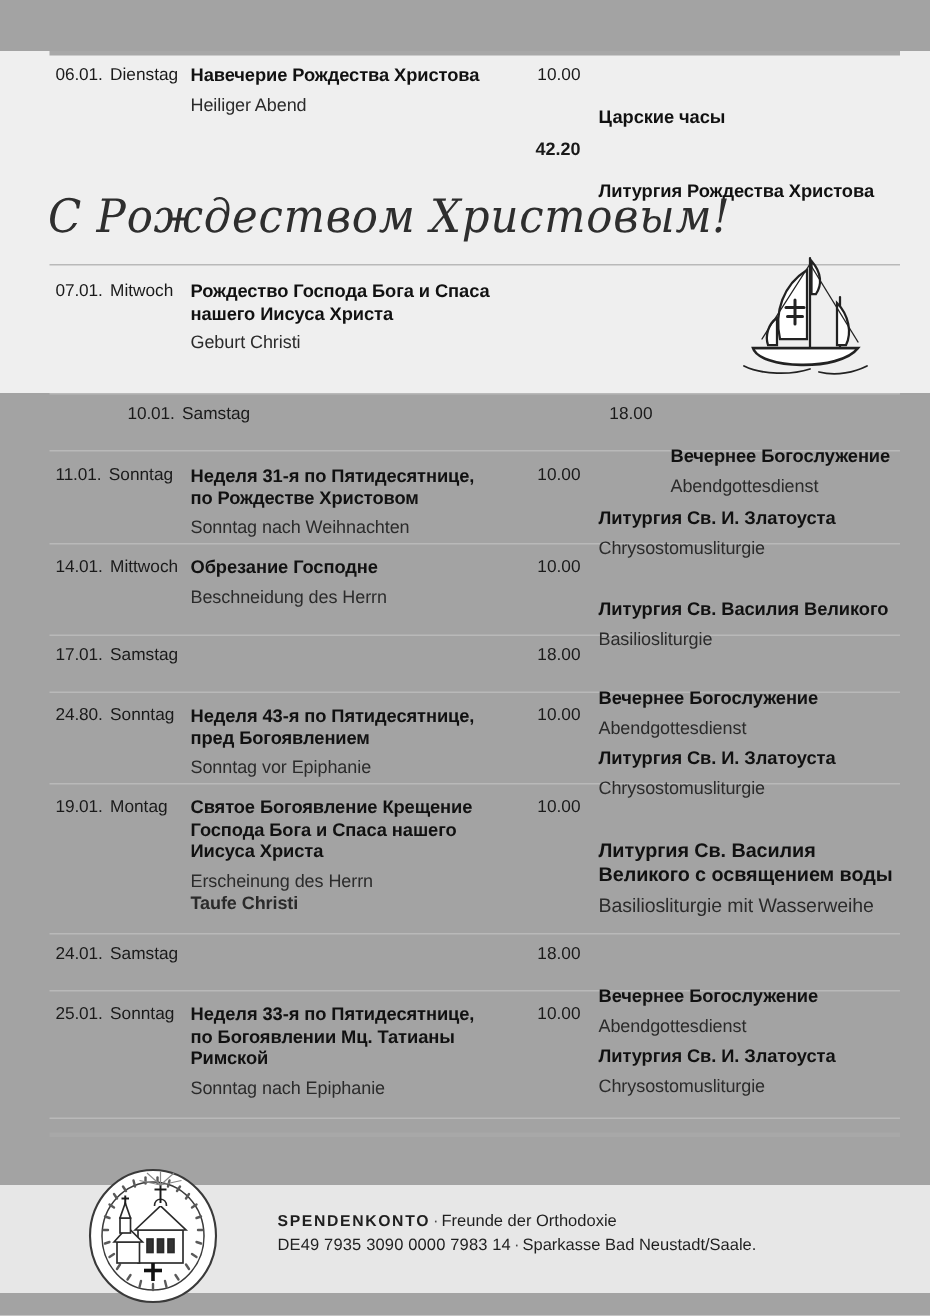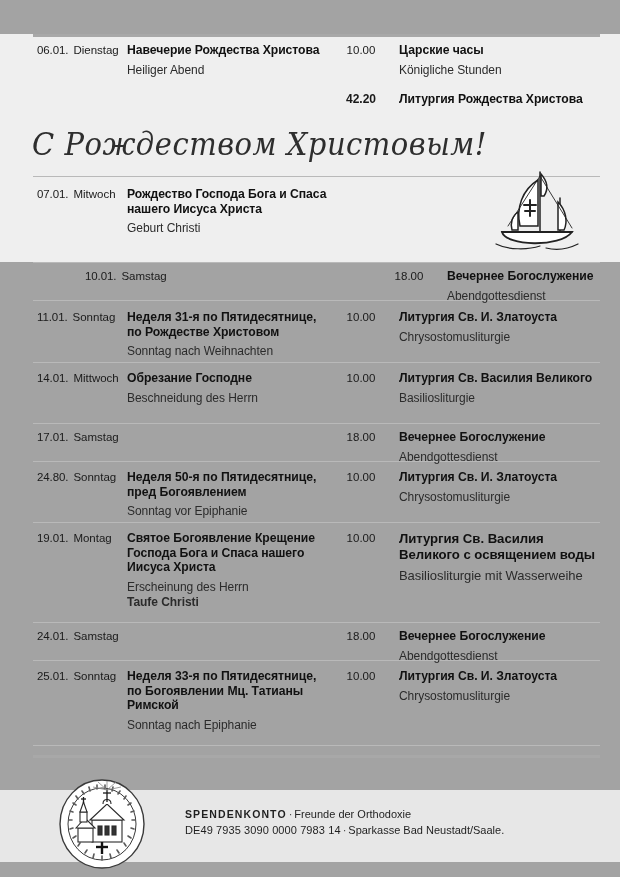--- a/index.html
+++ b/index.html
@@ -82,35 +82,36 @@
   .col-event {
     width: 208px;
     flex: 0 0 208px;
     padding-right: 8px;
     box-sizing: border-box;
   }
 
   .col-time {
     width: 52px;
     flex: 0 0 52px;
-    text-align: center;
+    text-align: right;
     font-size: 11.5px;
     line-height: 15px;
     white-space: nowrap;
   }
   .col-time.bold {
     font-weight: bold;
     font-size: 12px;
   }
 
   .col-service {
     flex: 1 1 auto;
     padding-left: 12px;
     box-sizing: border-box;
     padding-right: 18px;
+    margin-top: 28px;
   }
 
   .ru {
     font-weight: bold;
     font-size: 12.2px;
     line-height: 14.5px;
     color: #111111;
     letter-spacing: -0.05px;
   }
   .ru.big {
@@ -216,21 +217,20 @@
     <div class="col-date">
       <span class="dd">06.01.</span><span class="wd">Dienstag</span>
     </div>
     <div class="col-event">
       <div class="ru">Навечерие Рождества Христова</div>
       <div class="de">Heiliger Abend</div>
     </div>
     <div class="col-time">10.00</div>
     <div class="col-service">
       <div class="ru">Царские часы</div>
-      <div class="de">Königliche Stunden</div>
     </div>
   </div>
 
   <div class="row" style="position:absolute; top:92px; left:0; width:620px;">
     <div class="col-date"></div>
     <div class="col-event"></div>
     <div class="col-time bold">42.20</div>
     <div class="col-service">
       <div class="ru">Литургия Рождества Христова</div>
     </div>
@@ -335,21 +335,21 @@
       <div class="ru">Вечернее Богослужение</div>
       <div class="de">Abendgottesdienst</div>
     </div>
   </div>
 
   <div class="row" style="position:absolute; top:470px; left:0; width:620px;">
     <div class="col-date">
       <span class="dd">24.80.</span><span class="wd">Sonntag</span>
     </div>
     <div class="col-event">
-      <div class="ru">Неделя 50-я по Пятидесятнице, пред Богоявлением</div>
+      <div class="ru">Неделя 43-я по Пятидесятнице, пред Богоявлением</div>
       <div class="de">Sonntag vor Epiphanie</div>
     </div>
     <div class="col-time">10.00</div>
     <div class="col-service">
       <div class="ru">Литургия Св. И. Златоуста</div>
       <div class="de">Chrysostomusliturgie</div>
     </div>
   </div>
 
   <div class="row" style="position:absolute; top:531px; left:0; width:620px;">

